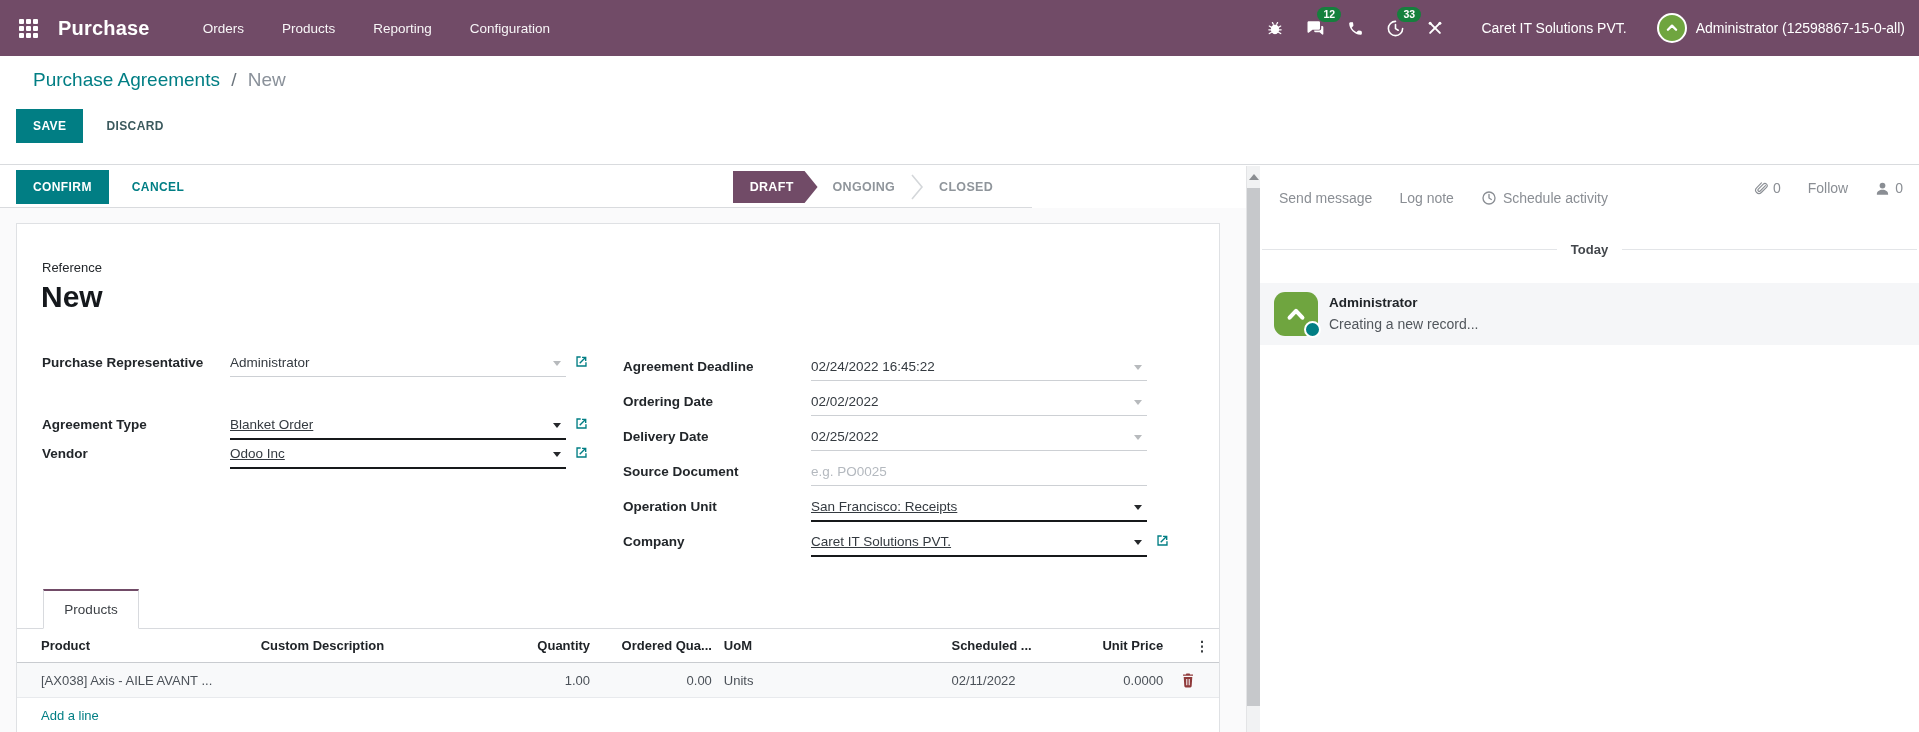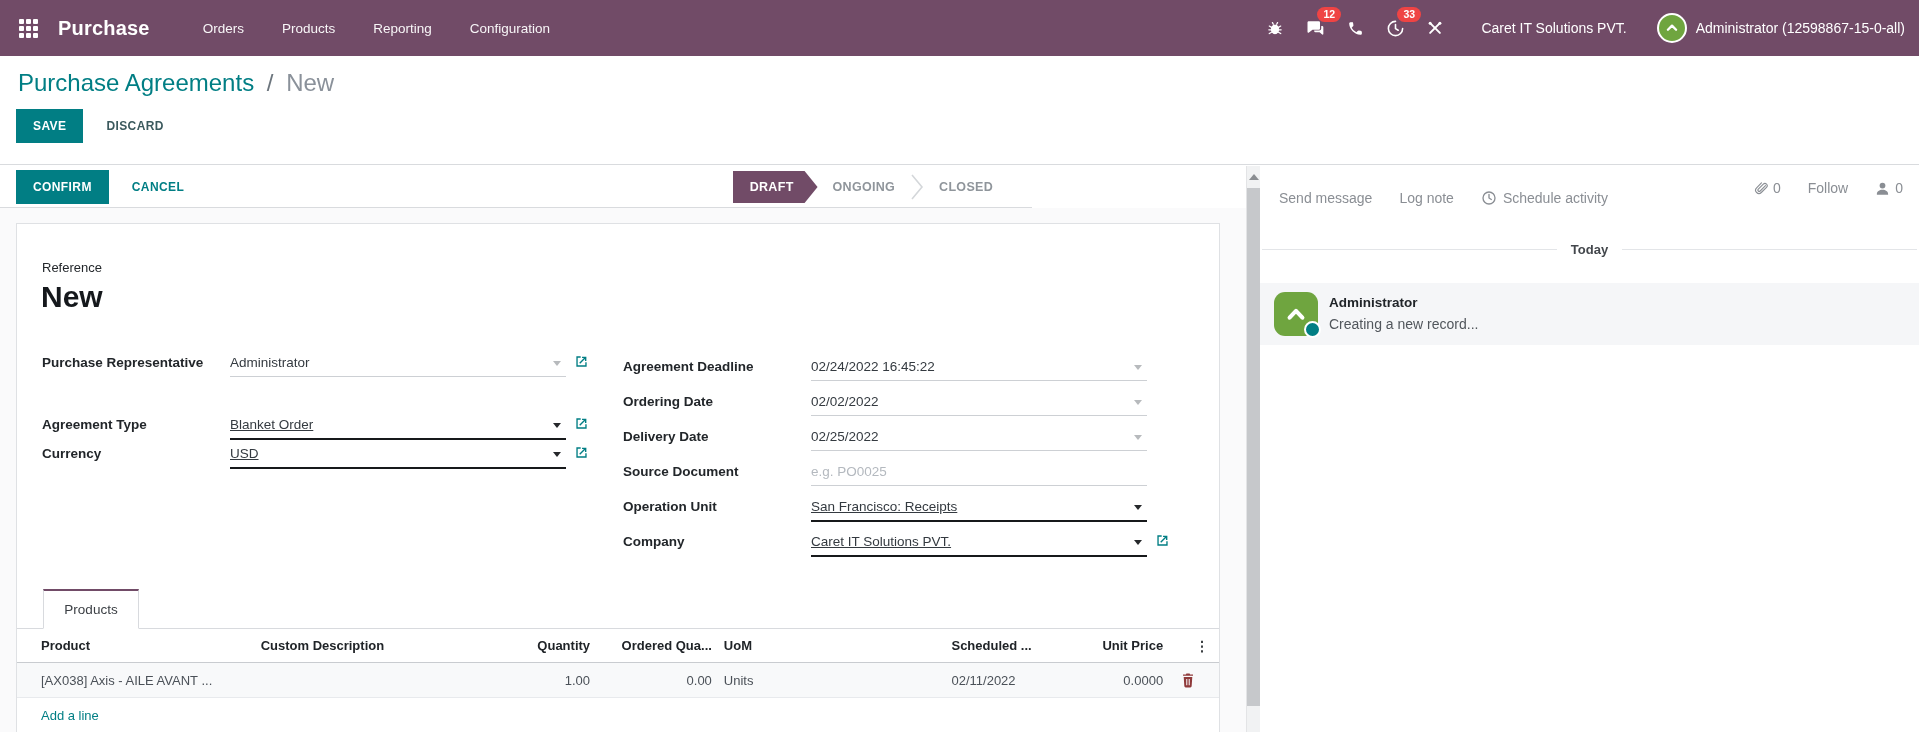--- a/index.html
+++ b/index.html
@@ -16,36 +16,36 @@
   .grid-icon{display:grid;grid-template-columns:repeat(3,5px);grid-template-rows:repeat(3,5px);gap:2px;}
   .grid-icon span{background:#fff;width:5px;height:5px;border-radius:1px;}
   .brand{font-size:20px;font-weight:700;margin:0 34px 0 2px;letter-spacing:.2px;}
   .topmenu{display:flex;align-items:center;height:56px;}
   .topmenu-item{font-size:13.5px;color:rgba(255,255,255,.95);padding:0 19px;height:56px;display:flex;align-items:center;cursor:pointer;}
   .top-spacer{flex:1;}
   .systray{display:flex;align-items:center;height:56px;}
   .sys-icon{position:relative;width:40px;height:56px;display:flex;align-items:center;justify-content:center;cursor:pointer;}
   .sys-icon svg{display:block;}
   .badge{
-    position:absolute;top:7px;left:22px;background:#ef4444;color:#fff;font-size:10.5px;font-weight:700;
+    position:absolute;top:7px;left:22px;background:#15803d;color:#fff;font-size:10.5px;font-weight:700;
     padding:2px 6px;border-radius:9px;line-height:1;
   }
   .company-name{font-size:14px;margin:0 30px 0 26px;white-space:nowrap;}
   .usermenu{display:flex;align-items:center;margin-right:14px;cursor:pointer;}
   .avatar-circ{
     width:30px;height:30px;border-radius:50%;background:#6FA53F;border:2px solid #fff;
     display:flex;align-items:center;justify-content:center;margin-right:9px;box-sizing:border-box;
   }
   .username{font-size:14px;white-space:nowrap;}
   
   .control-panel{
     position:absolute;top:56px;left:0;width:1919px;height:109px;background:#fff;
     border-bottom:1px solid #d9dbde;box-sizing:border-box;
   }
-  .breadcrumb{position:absolute;left:18px;top:13px;font-size:24px;}
+  .breadcrumb{position:absolute;left:33px;top:13px;font-size:19px;}
   .bc-parent{color:#017E84;cursor:pointer;}
   .bc-sep{color:#6c757d;margin:0 6px;}
   .bc-current{color:#8a919a;}
   .cp-buttons{position:absolute;left:16px;top:53px;display:flex;align-items:center;}
   .btn-primary{
     background:#017E84;color:#fff;border:none;font-family:inherit;font-size:12px;font-weight:700;
     letter-spacing:.4px;padding:10px 17px;cursor:pointer;border-radius:0;
   }
   .btn-link-dark{
     background:none;border:none;font-family:inherit;color:#3c5a5e;font-size:12px;font-weight:700;
@@ -278,23 +278,23 @@
           <span class="caret"></span>
         </div>
         <svg class="ext-link" width="13" height="13" viewBox="0 0 24 24">
             <g fill="#017E84">
               <path d="M13 3h8v8h-2.6V7.4l-8.8 8.8-1.8-1.8 8.8-8.8H13V3z"></path>
               <path d="M19 13.5V19H5V5h5.5V2.5H2.5v19h19v-8h-2.5z"></path>
             </g>
           </svg>
       </div>
       <div class="frow h30">
-        <div class="flabel">Currency</div>
+        <div class="flabel">Vendor</div>
         <div class="fvalue u-dark">
-          <span>USD</span>
+          <span>Odoo Inc</span>
           <span class="caret"></span>
         </div>
         <svg class="ext-link" width="13" height="13" viewBox="0 0 24 24">
             <g fill="#017E84">
               <path d="M13 3h8v8h-2.6V7.4l-8.8 8.8-1.8-1.8 8.8-8.8H13V3z"></path>
               <path d="M19 13.5V19H5V5h5.5V2.5H2.5v19h19v-8h-2.5z"></path>
             </g>
           </svg>
       </div>
     </div>

